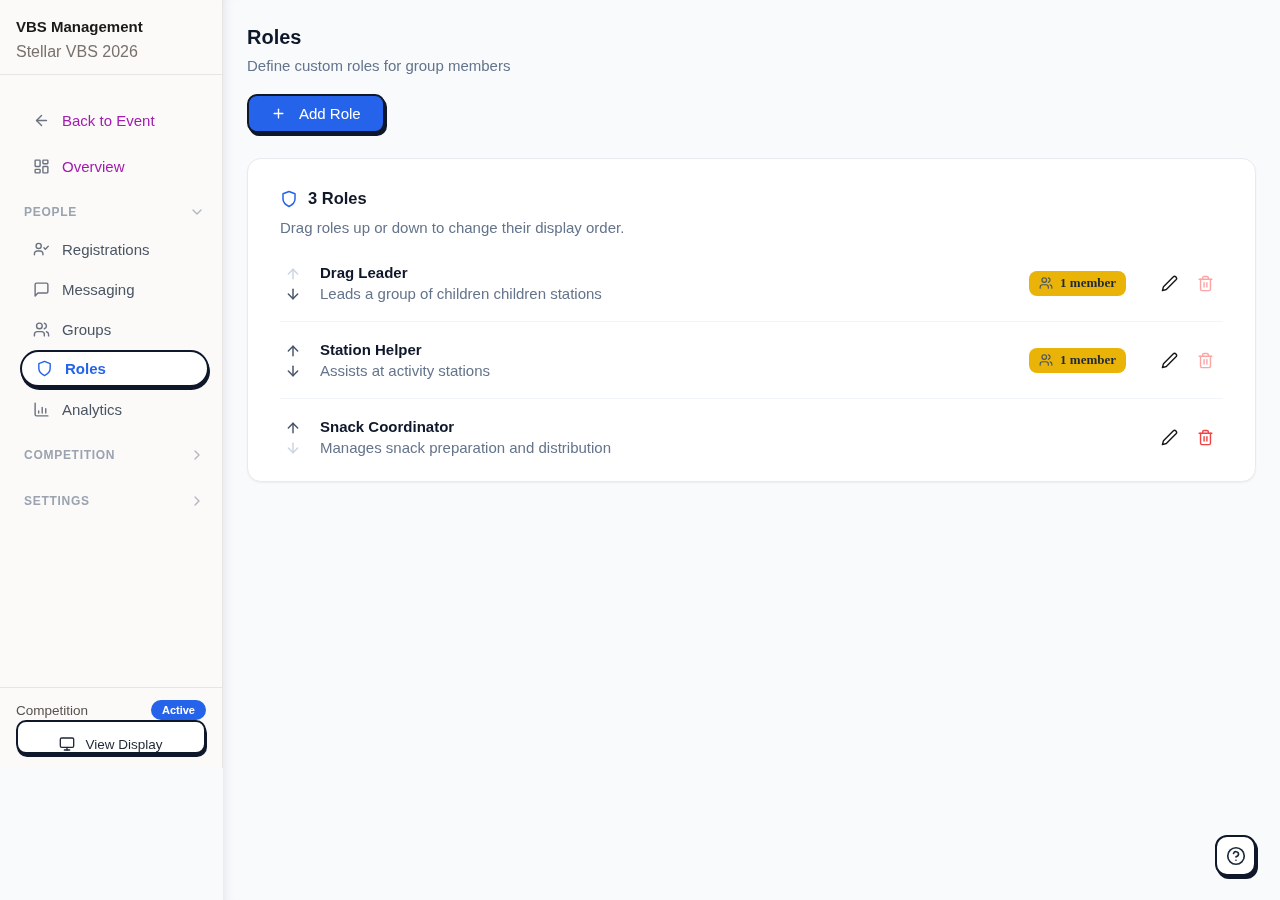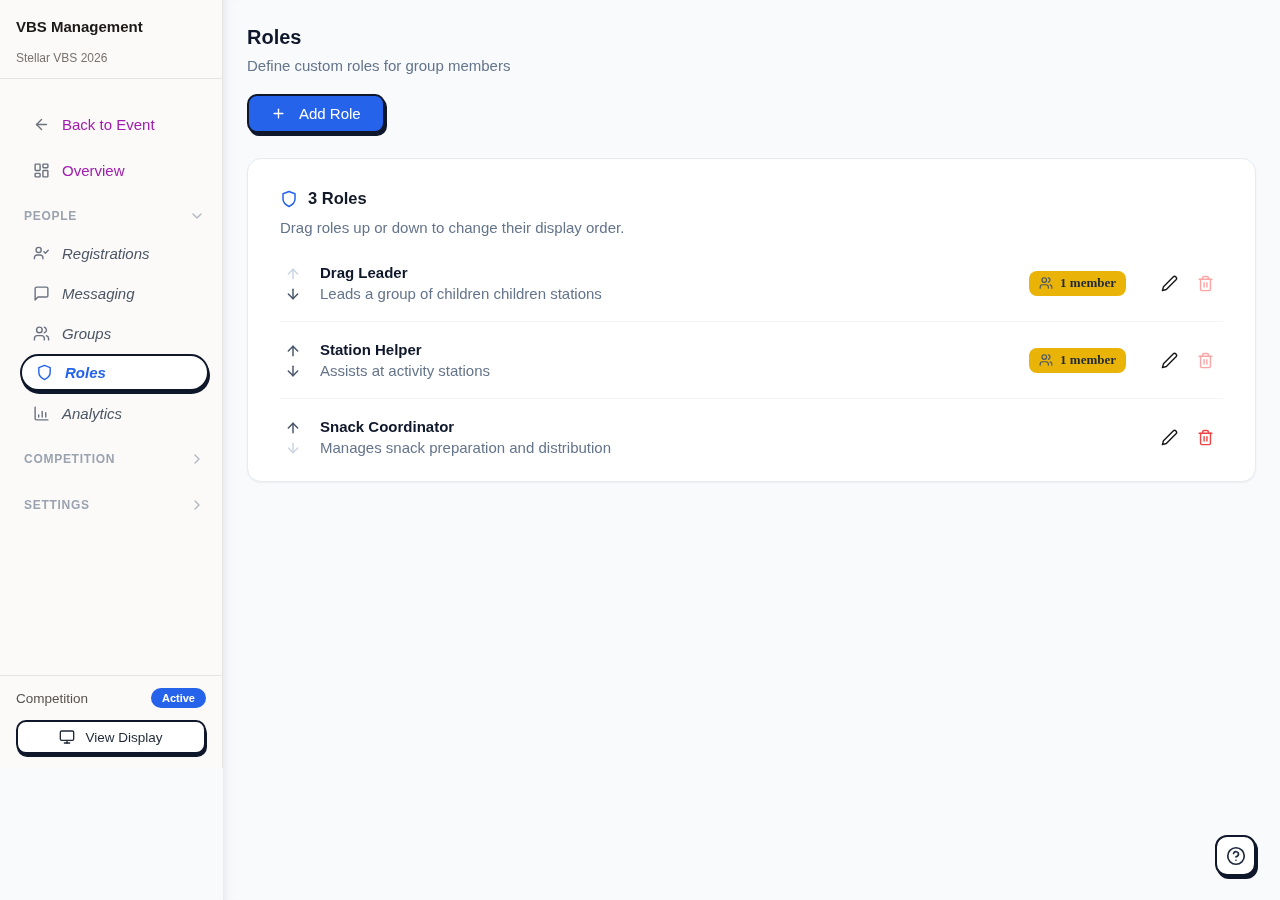--- a/index.html
+++ b/index.html
@@ -4,36 +4,36 @@
 <style>
   * { margin:0; padding:0; box-sizing:border-box; }
   html,body { width:1280px; height:900px; overflow:hidden; }
   body { font-family:"Liberation Sans","DejaVu Sans",sans-serif; background:#f8fafc; display:flex; }
   svg { display:block; }
 
   
   .sidebar { width:223px; min-width:223px; height:768px; background:#fbfaf9; border-right:1px solid #e7e5e4; display:flex; flex-direction:column; }
   .sb-header { padding:18px 16px 13px; border-bottom:1px solid #e7e5e4; }
   .sb-title { font-size:15px; font-weight:700; color:#1c1917; }
-  .sb-sub { font-size:12px; color:#78716c; margin-top:16px; }
+  .sb-sub { font-size:16px; color:#78716c; margin-top:8px; }
   .sb-nav { flex:1; padding-top:22px; overflow:hidden; }
   .nav-item { height:46px; display:flex; align-items:center; gap:12px; padding:0 16px 0 33px; font-size:15px; color:#a21caf; cursor:pointer; }
   .nav-item .ic { width:17px; height:17px; color:#6b7280; flex:0 0 auto; }
-  .side-item { height:40px; display:flex; align-items:center; gap:12px; padding:0 16px 0 33px; font-size:15px; color:#4b5563; cursor:pointer;font-style:italic; }
+  .side-item { height:40px; display:flex; align-items:center; gap:12px; padding:0 16px 0 33px; font-size:15px; color:#4b5563; cursor:pointer; }
   .side-item .ic { width:17px; height:17px; color:#6b7280; flex:0 0 auto; }
   .side-item.active { height:37px; margin:1px 13px 2px 20px; padding:0 14px; border:2px solid #0f172a; border-radius:999px; background:#ffffff; box-shadow:1px 3px 0 #0f172a; color:#2563eb; font-weight:700; }
   .side-item.active .ic { color:#2563eb; }
   .section-header { display:flex; align-items:center; justify-content:space-between; height:34px; margin-top:6px; padding:0 17px 0 24px; font-size:12px; font-weight:700; letter-spacing:.06em; color:#9aa3af; cursor:pointer; }
   .section-header.collapsible { height:40px; }
   .section-header .chev { width:16px; height:16px; color:#b0b7c0; }
   .sb-footer { border-top:1px solid #e7e5e4; padding:12px 16px 14px; }
   .sb-footer-row { display:flex; align-items:center; justify-content:space-between; }
   .comp-label { font-size:13.5px; color:#57534e; }
   .active-badge { background:#2563eb; color:#fff; font-size:11px; font-weight:700; padding:4px 11px; border-radius:999px; }
-  .view-display-btn { margin-top:12px; width:100%; height:34px; display:flex; align-items:center; justify-content:center; gap:10px; background:#ffffff; border:2px solid #0f172a; border-radius:10px; box-shadow:1px 3px 0 #0f172a; font-size:13.5px; color:#1f2937; font-family:inherit; cursor:pointer; }
+  .view-display-btn { margin-top:0; width:100%; height:34px; display:flex; align-items:flex-end; justify-content:center; gap:10px; background:#ffffff; border:2px solid #0f172a; border-radius:10px; box-shadow:1px 3px 0 #0f172a; font-size:13.5px; color:#1f2937; font-family:inherit; cursor:pointer; }
   .view-display-btn .ic { width:16px; height:16px; color:#1f2937; }
 
   
   .main { flex:1; height:900px; background:#f8fafc; padding:26px 24px 0; position:relative; box-shadow:inset 10px 0 14px -12px rgba(15,23,42,.15); }
   .page-title { font-size:20px; font-weight:700; color:#0f172a; }
   .page-subtitle { margin-top:8px; font-size:15px; color:#64748b; }
   .add-role-btn { margin-top:20px; display:inline-flex; align-items:center; gap:13px; height:39px; padding:0 22px; background:#2563eb; color:#ffffff; font-size:15px; font-family:inherit; border:2px solid #0f172a; border-radius:10px; box-shadow:2px 3px 0 #0f172a; cursor:pointer; }
   .add-role-btn .ic { width:15px; height:15px; }
 
   .card { margin-top:25px; background:#ffffff; border:1px solid #e7ebf0; border-radius:14px; padding:30px 32px 6px; box-shadow:0 1px 2px rgba(16,24,40,.05); }

